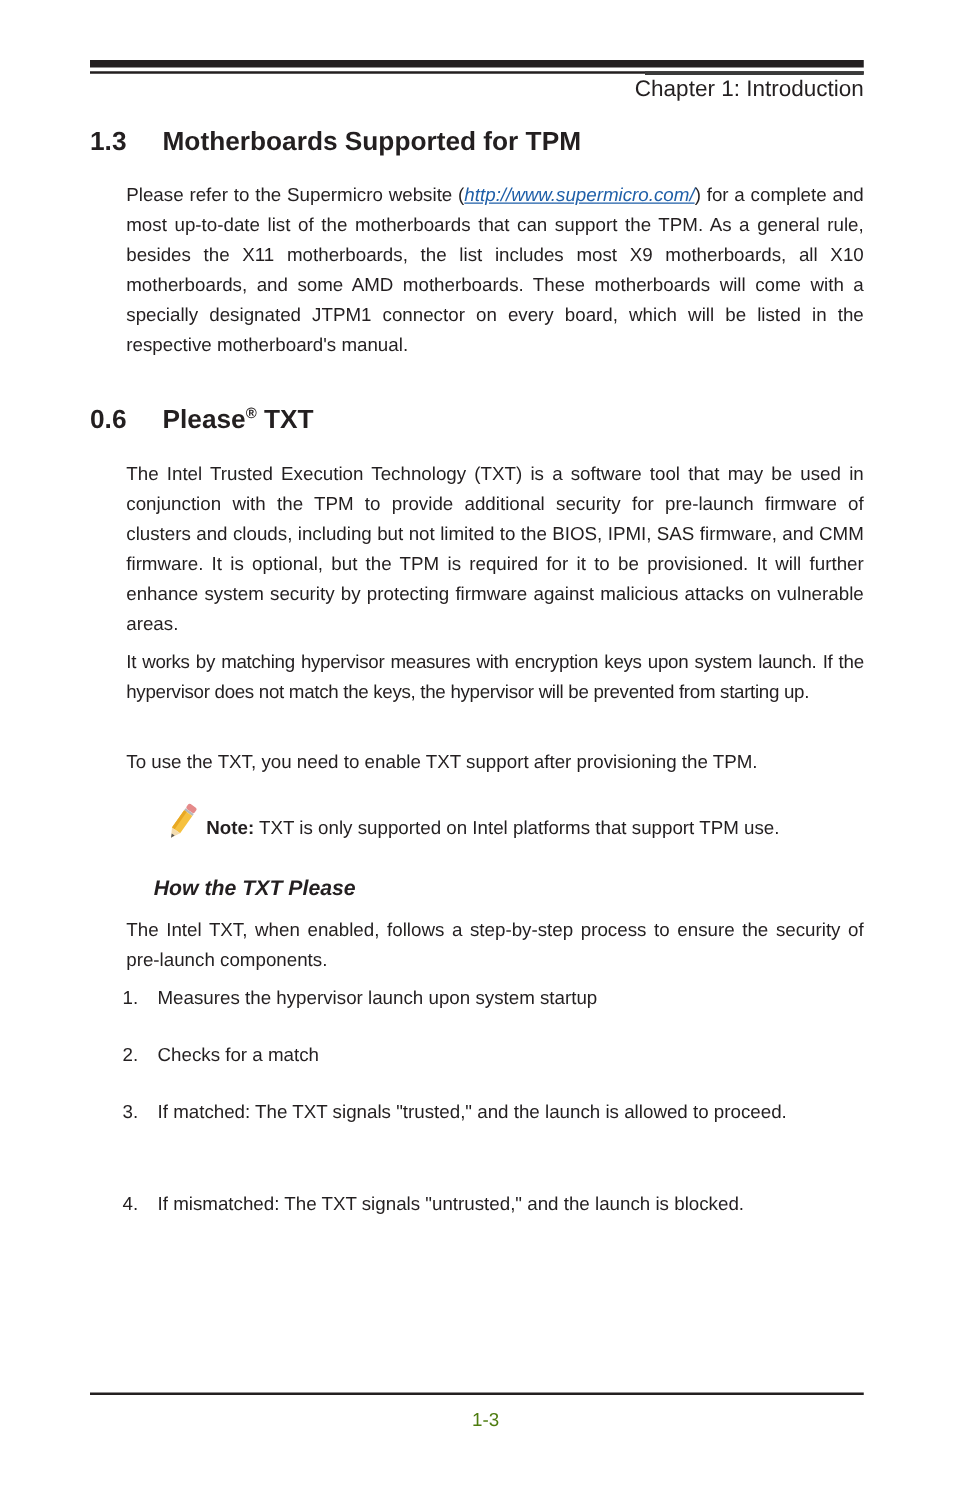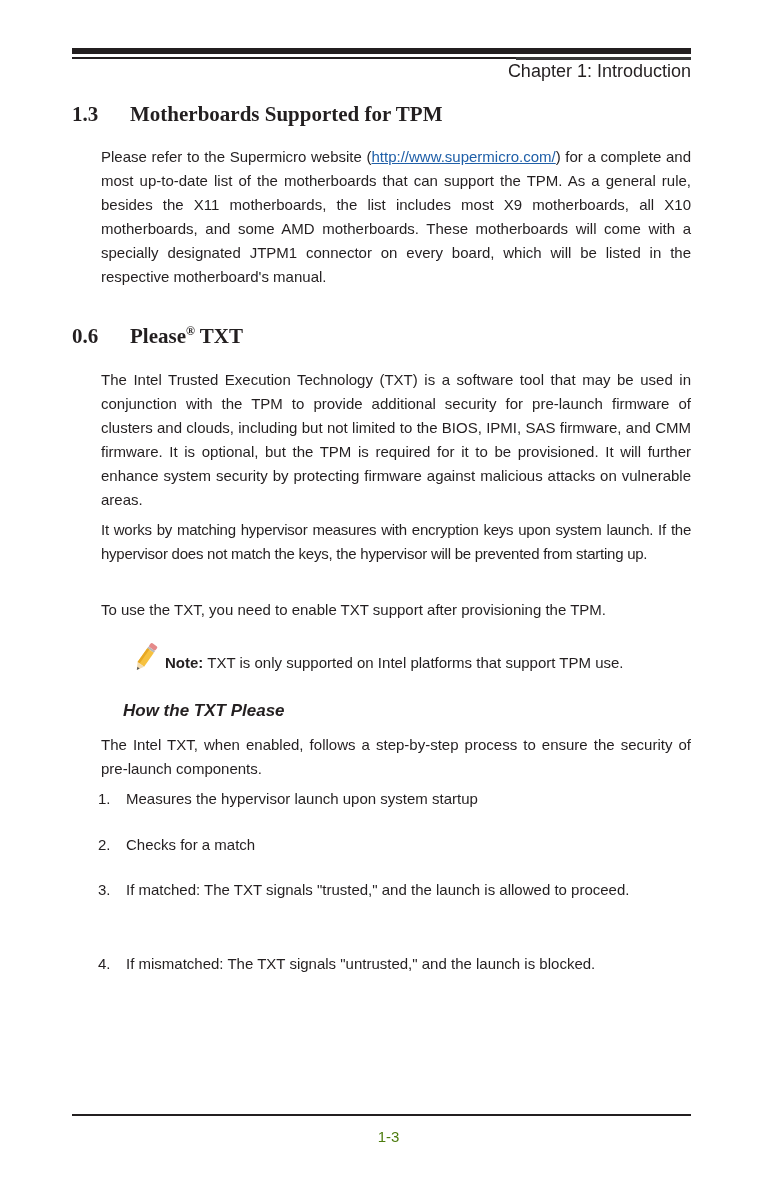--- a/index.html
+++ b/index.html
@@ -49,21 +49,20 @@
       background: #3a3a3a;
     }
 
     
     .h1 {
       left: 72px;
       font-size: 21px;
       font-weight: bold;
       color: #231f20;
       white-space: nowrap;
-      font-family: Liberation Serif, serif;
     }
     .h1 .num {
       display: inline-block;
       width: 58px;
     }
     .h1 sup {
       font-size: 12px;
       vertical-align: 8px;
       line-height: 0;
     }
@@ -72,20 +71,21 @@
       left: 101px;
       width: 590px;
       font-size: 15px;
       line-height: 24px;
       text-align: justify;
       color: #231f20;
     }
     .para a {
       color: #1f5fa8;
       text-decoration: underline;
+      font-style: italic;
     }
     .tight { letter-spacing: -0.25px; }
 
     .note {
       left: 132px;
       top: 638px;
       width: 560px;
       height: 36px;
     }
     .note .pencil {

